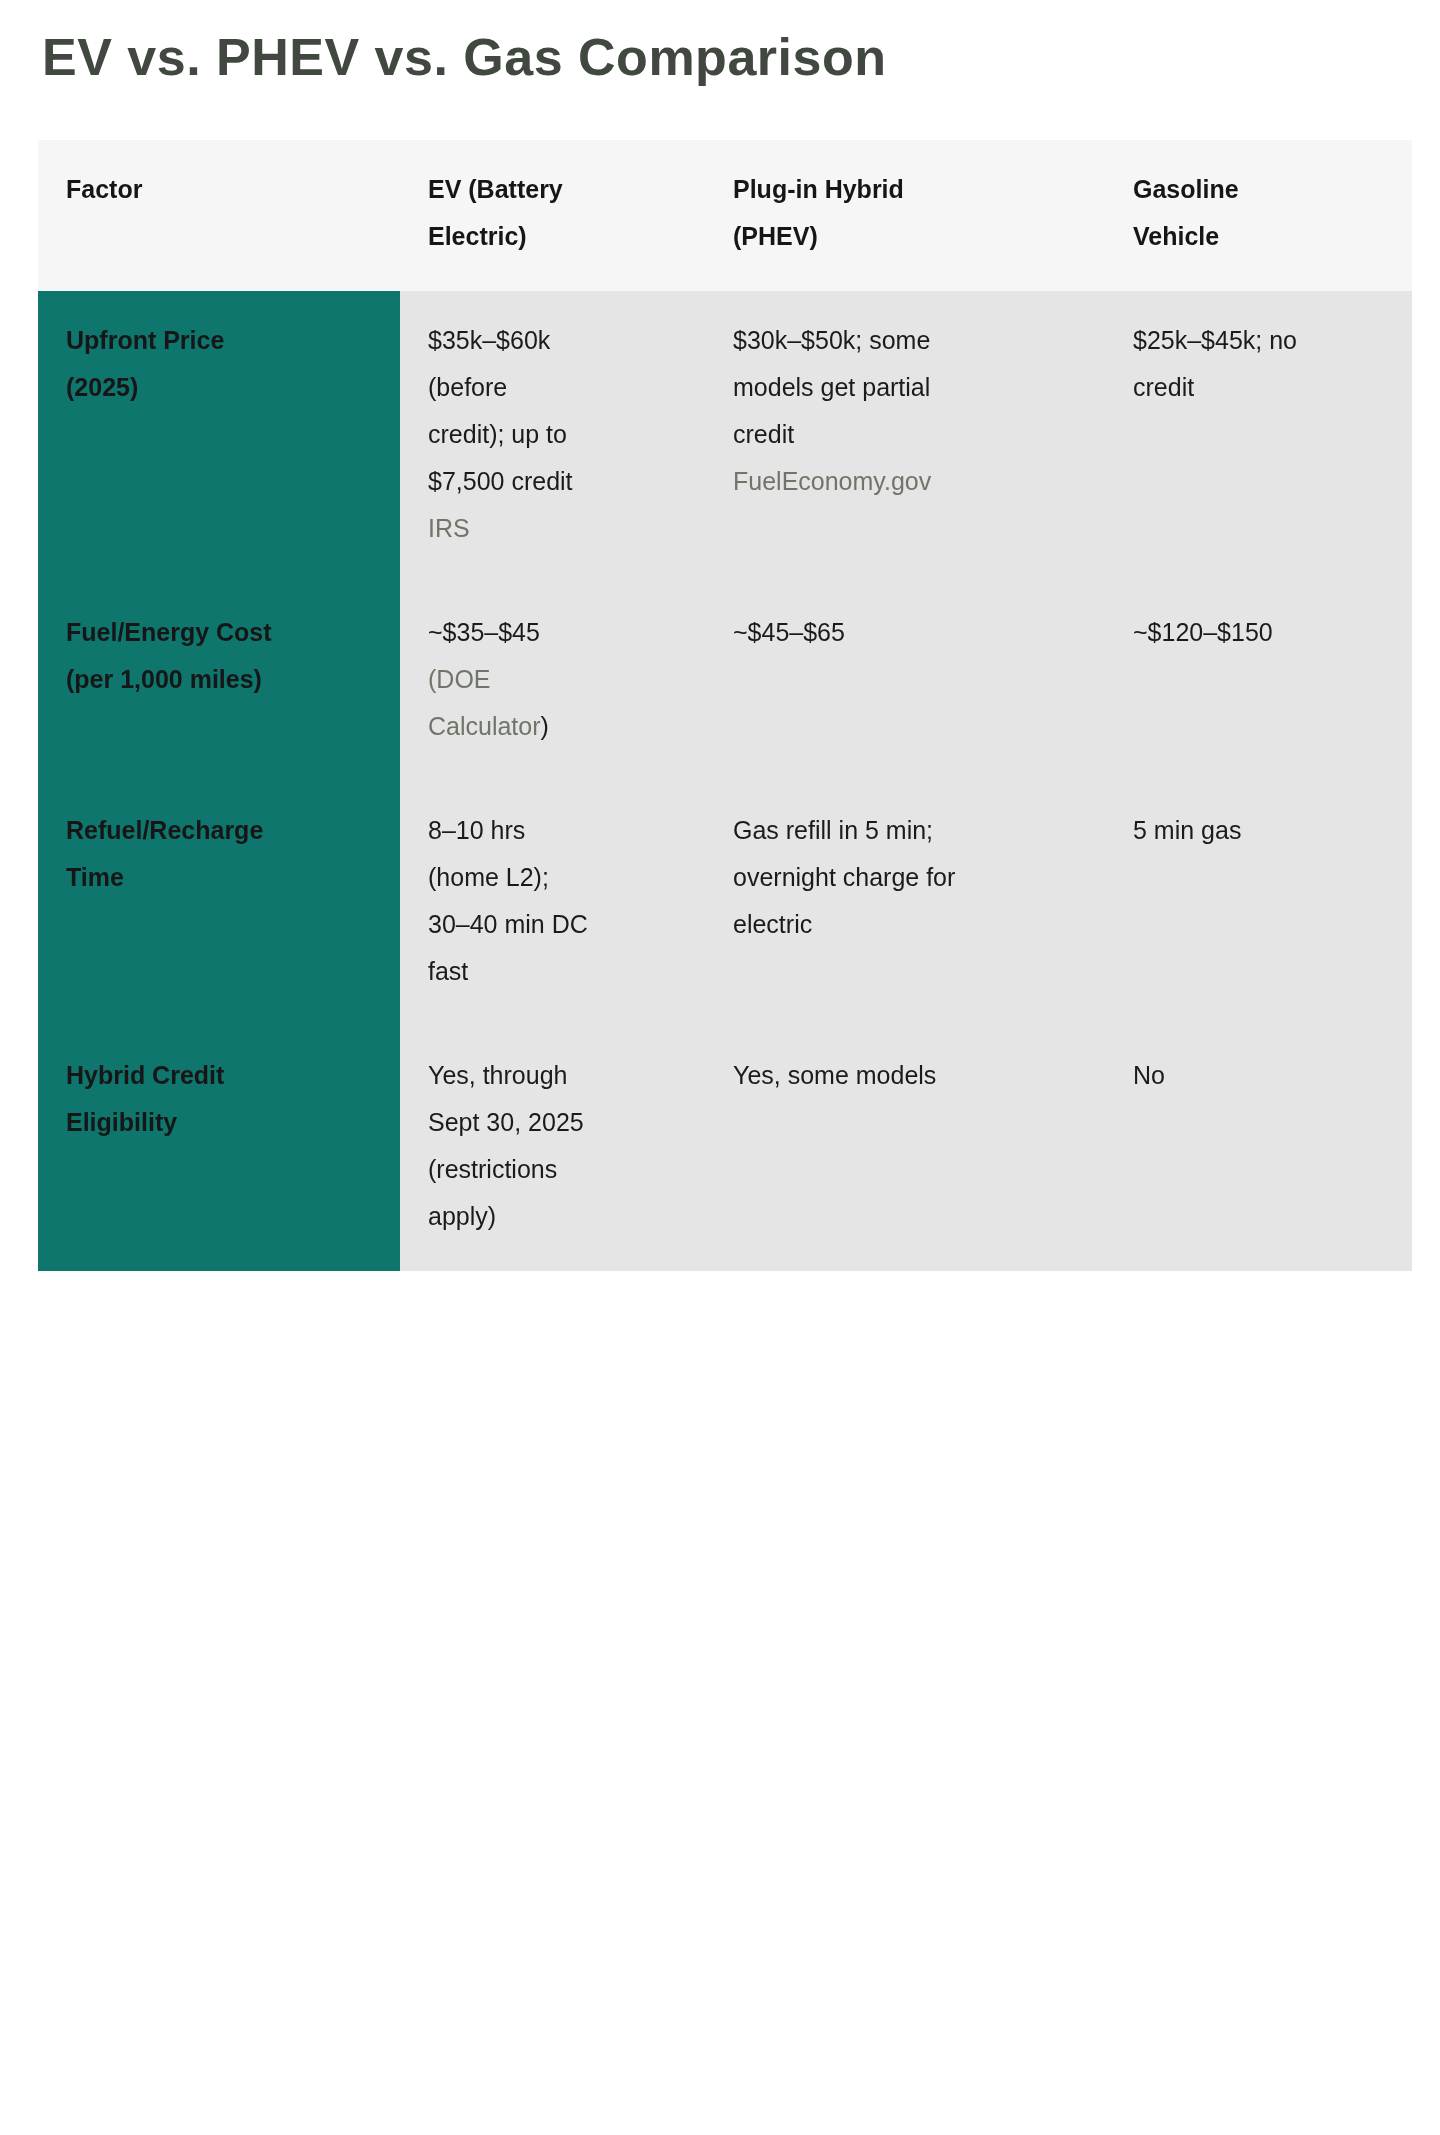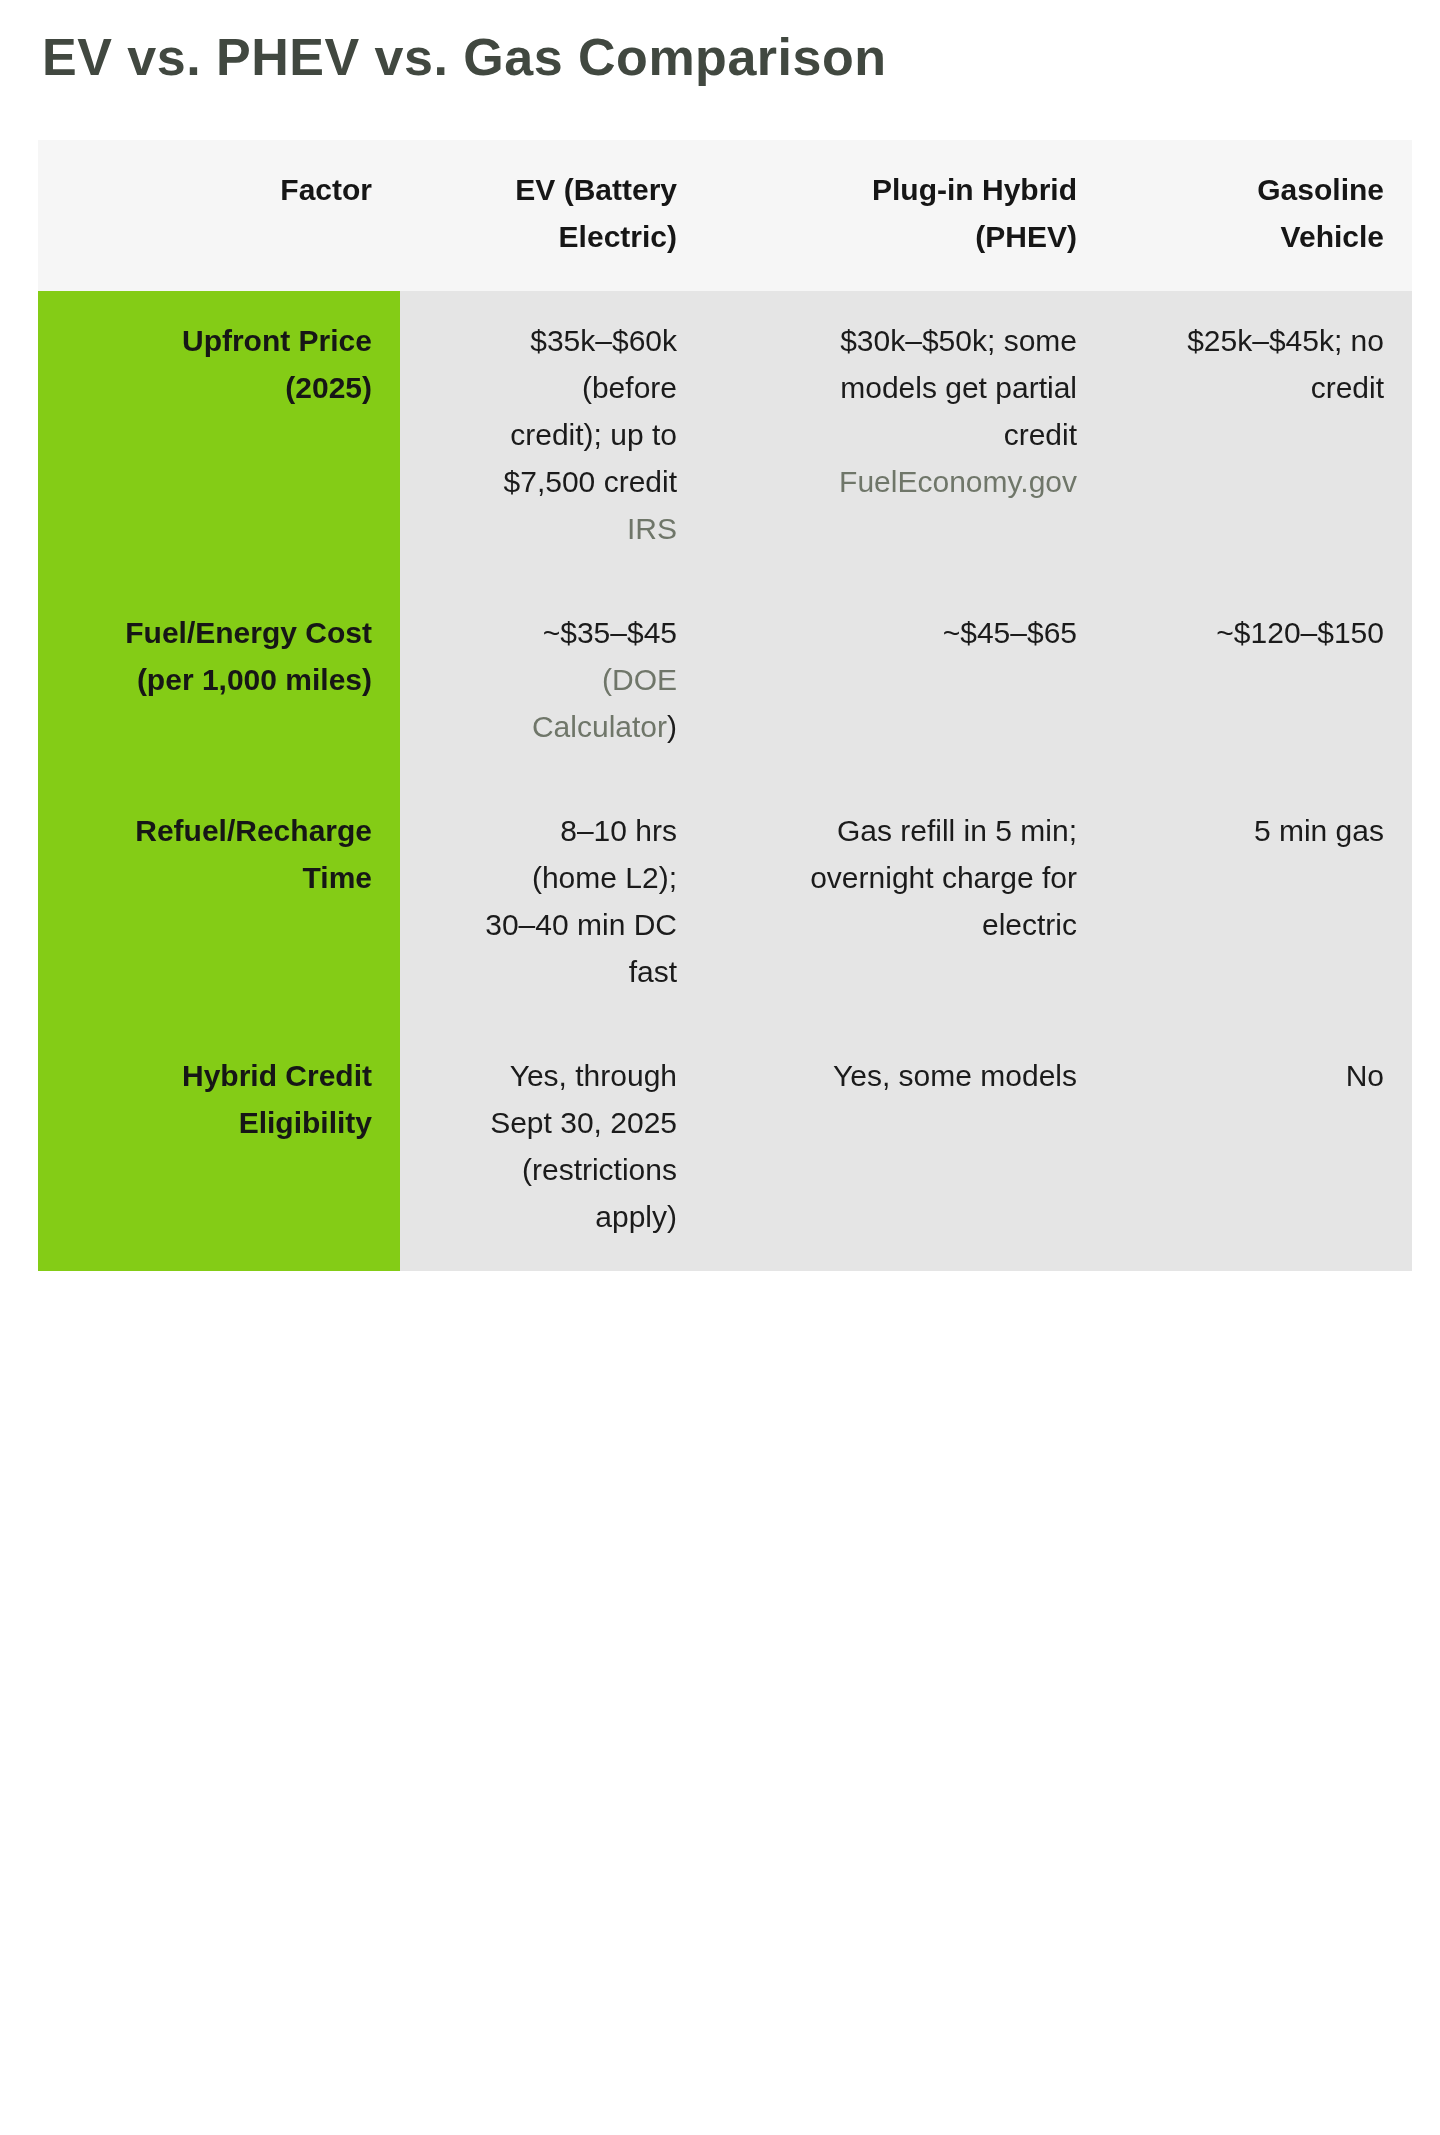--- a/index.html
+++ b/index.html
@@ -33,37 +33,37 @@
     width: 1374px;
   }
   .comparison-table col.c-factor { width: 362px; }
   .comparison-table col.c-ev     { width: 305px; }
   .comparison-table col.c-phev   { width: 400px; }
   .comparison-table col.c-gas    { width: 307px; }
 
   .comparison-table th,
   .comparison-table td {
     vertical-align: top;
-    text-align: right;
+    text-align: left;
     padding: 26px 28px 31px 28px;
-    font-size: 30px;
+    font-size: 25px;
     line-height: 47px;
     font-weight: 400;
     white-space: pre-line;
     border: none;
   }
   
   .comparison-table thead th {
     background: #f6f6f6;
     font-weight: 700;
     color: #161616;
   }
   
   .comparison-table tbody th.factor-cell {
-    background: #84cc16;
+    background: #0f766e;
     font-weight: 700;
     color: #161616;
   }
   .comparison-table tbody td {
     background: #e5e5e5;
     color: #1b1b1b;
   }
   a.cell-link {
     color: #6f7669;
     text-decoration: none;

